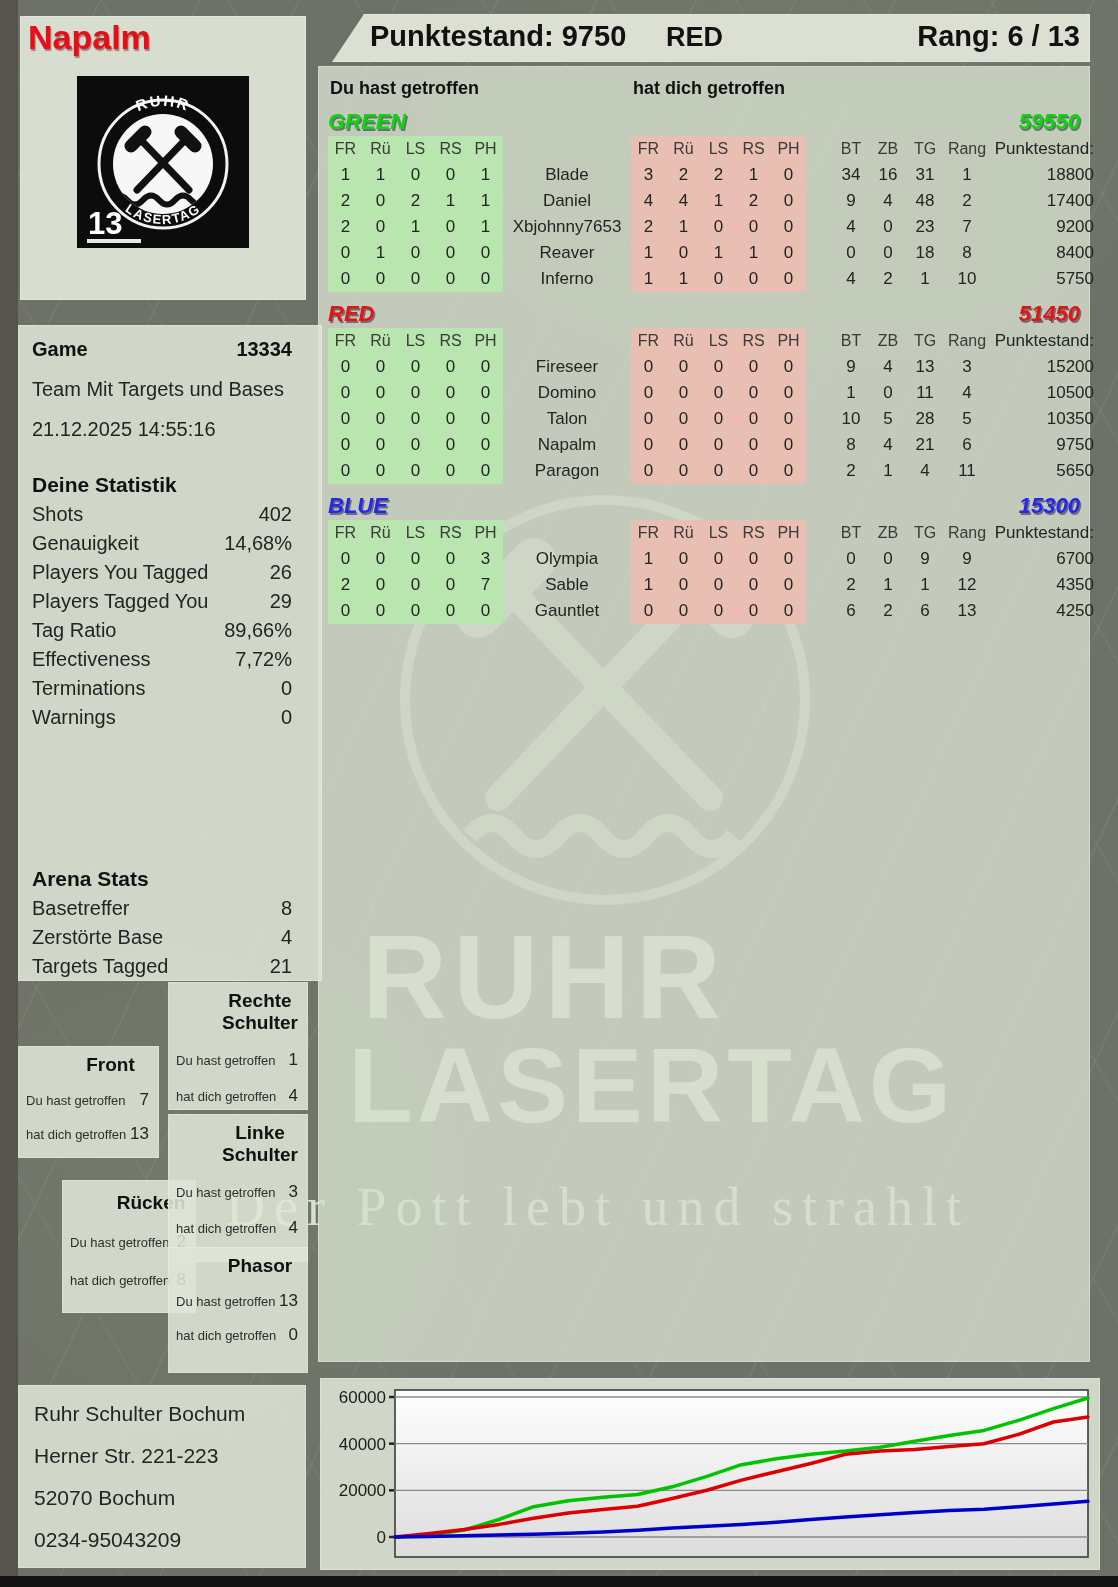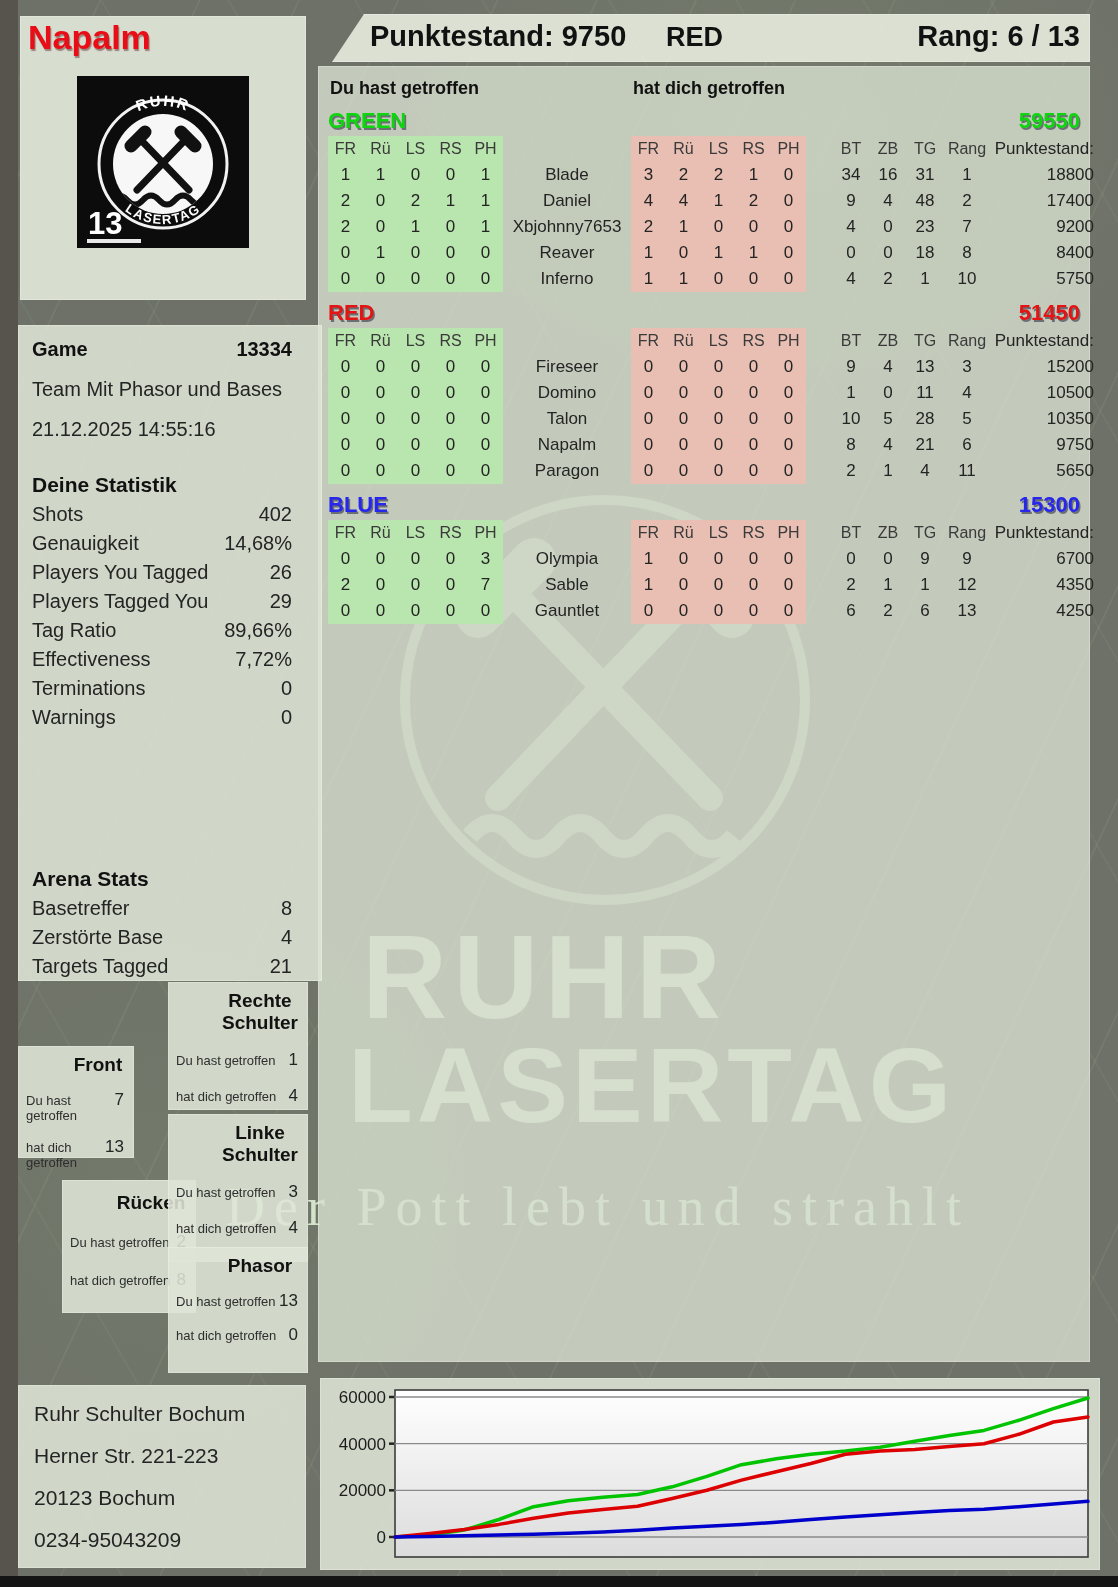--- a/index.html
+++ b/index.html
@@ -57,21 +57,21 @@
 
   
   .main-panel{left:318px;top:66px;width:772px;height:1296px;background:rgba(213,222,205,0.82);padding:0;}
   .table-wrap{position:absolute;left:10px;top:8px;width:752px;}
   .hit-labels{position:relative;height:34px;}
   .hit-labels .hl{font-size:18px;font-weight:bold;color:#111;}
   .hit-labels .hl-left{position:absolute;left:2px;top:4px;}
   .hit-labels .hl-right{position:absolute;left:305px;top:4px;}
 
   .team-section{margin-bottom:8px;}
-  .team-head{display:flex;justify-content:space-between;height:28px;}
+  .team-head{display:flex;justify-content:space-between;align-items:center;height:28px;font-style:italic;}
   .tname,.ttotal{font-size:22px;font-weight:bold;text-shadow:1.5px 1.5px 0 rgba(0,0,30,0.45);}
   .trow{display:grid;grid-template-columns:repeat(5,35px) 128px repeat(5,35px) 26px 38px 36px 38px 46px 104px;}
   .c{height:26px;line-height:26px;font-size:17px;text-align:center;color:#242424;white-space:nowrap;}
   .g{background:#b9e6ae;}
   .r{background:#e8bfb2;}
   .h{color:#3a3a3a;font-size:16px;}
   .score{height:26px;line-height:26px;font-size:17px;text-align:right;color:#242424;}
   .sp{height:26px;}
 
   
@@ -84,21 +84,21 @@
   .gp-line{font-size:20px;color:#242424;line-height:30px;margin-top:10px;}
   .gp-gap1{height:26px;}
   .gp-gap2{height:132px;}
 
   
   .bp-box{padding:0;}
   .bp-title{text-align:center;font-size:19px;font-weight:bold;color:#111;margin-top:8px;padding-left:44px;}
   .bp-row{display:flex;justify-content:space-between;align-items:baseline;padding:0 10px 0 8px;margin-top:14px;}
   .bp-lbl{font-size:13px;color:#2e2e2e;}
   .bp-val{font-size:17px;color:#242424;}
-  .bp-front{left:18px;top:1046px;width:116px;height:112px;}
+  .bp-front{left:18px;top:1046px;width:141px;height:112px;}
   .bp-ruecken{left:18px;top:1180px;width:134px;height:133px;margin-left:44px;}
   .bp-rechte{left:168px;top:982px;width:140px;height:128px;}
   .bp-linke{left:168px;top:1114px;width:140px;height:148px;}
   .bp-phasor{left:168px;top:1247px;width:140px;height:126px;}
   .bp-ruecken .bp-title{margin-top:12px;}
   .bp-ruecken .bp-row{margin-top:18px;}
   .bp-rechte .bp-row,.bp-linke .bp-row{margin-top:16px;}
 
   
   .addr-panel{left:18px;top:1385px;width:288px;height:183px;}
@@ -505,21 +505,21 @@
         </div>
     </div>
   </div>
 
   <div class="panel game-panel">
     <div class="gp-inner">
       <div class="kv">
         <span class="lbl b">Game</span>
         <span class="b">13334</span>
       </div>
-      <div class="gp-line">Team Mit Phasor und Bases</div>
+      <div class="gp-line">Team Mit Targets und Bases</div>
       <div class="gp-line">21.12.2025 14:55:16</div>
       <div class="gp-gap1"></div>
       <div class="gp-title">Deine Statistik</div>
       <div>
           <div class="kv">
             <span class="lbl">Shots</span>
             <span>402</span>
           </div>
           <div class="kv">
             <span class="lbl">Genauigkeit</span>
@@ -622,21 +622,21 @@
     <div class="bp-row">
         <span class="bp-lbl">hat dich getroffen</span>
         <span class="bp-val">0</span>
       </div>
   </div>
 
   <div class="panel addr-panel">
     <div class="addr-inner">
       <div class="addr-line">Ruhr Schulter Bochum</div>
       <div class="addr-line">Herner Str. 221-223</div>
-      <div class="addr-line">20123 Bochum</div>
+      <div class="addr-line">52070 Bochum</div>
       <div class="addr-line">0234-95043209</div>
     </div>
   </div>
 
   <div class="panel chart-panel">
     <svg id="chart-svg" width="780" height="192" viewBox="0 0 780 192">
         <defs>
           <linearGradient id="plotGrad" x1="0" y1="0" x2="0" y2="1">
             <stop offset="0%" stop-color="#ffffff"></stop>
             <stop offset="100%" stop-color="#dcdcdc"></stop>

